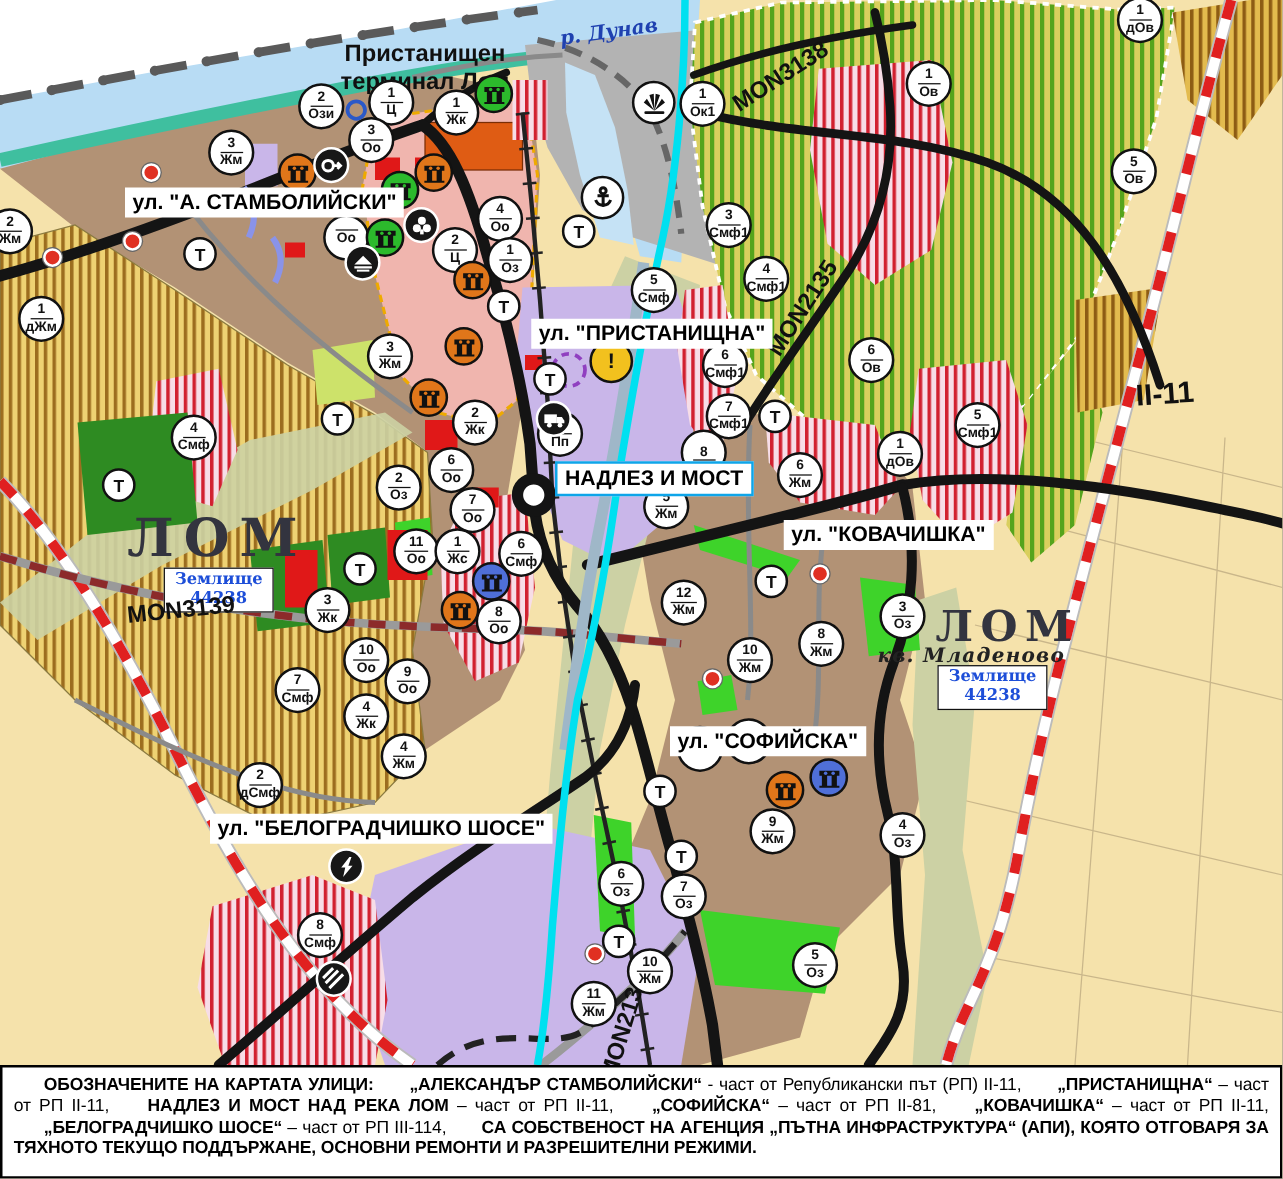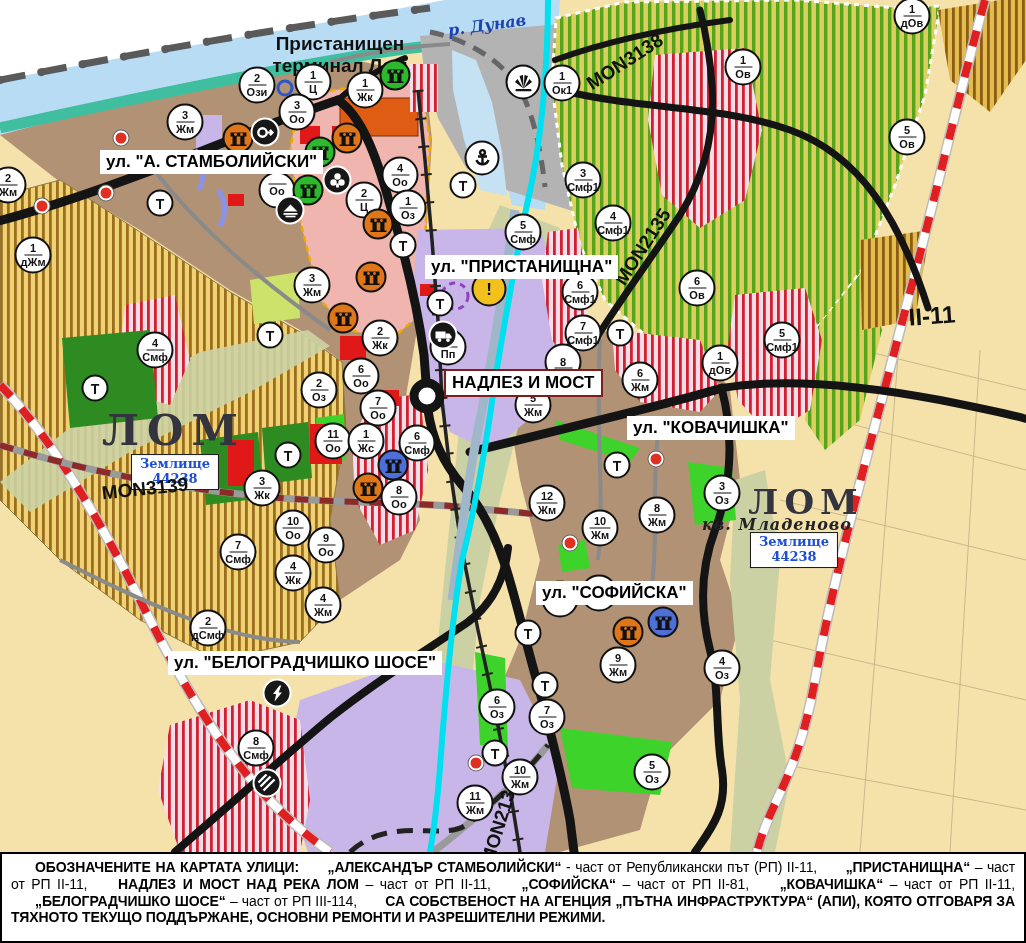--- a/index.html
+++ b/index.html
@@ -19,21 +19,21 @@
       transform:translate(-50%,-50%);box-sizing:border-box;}
   .ib{position:absolute;border-radius:50%;transform:translate(-50%,-50%);display:flex;align-items:center;
       justify-content:center;box-sizing:border-box;border:2px solid #111;}
   .ib svg{display:block;}
   .dot{position:absolute;width:11px;height:11px;border-radius:50%;background:#e03022;border:2.5px solid #fff;
        box-shadow:0 0 0 1px #666;transform:translate(-50%,-50%);}
   .bring{position:absolute;width:11px;height:11px;border-radius:50%;background:transparent;border:3px solid #2b59c8;
        transform:translate(-50%,-50%);}
   .street{position:absolute;background:#fff;color:#000;font-weight:bold;white-space:nowrap;
           padding:2px 6px;transform:translate(0,0);}
-  .street.boxed{border:2px solid #7f1d1d;}
+  .street.boxed{border:2px solid #0ea5e9;}
   .arealbl{position:absolute;white-space:nowrap;transform:translate(-50%,-50%);}
   .lom{font-family:"DejaVu Serif","Liberation Serif",serif;font-weight:bold;color:#33343f;}
   .mlad{font-family:"DejaVu Serif","Liberation Serif",serif;font-style:italic;font-weight:bold;color:#222;}
   .riv{font-family:"DejaVu Serif","Liberation Serif",serif;font-style:italic;font-weight:bold;color:#1f41b0;}
   .term{font-weight:bold;color:#101010;text-align:center;line-height:1.15;}
   .roadlbl{position:absolute;font-weight:bold;color:#111;white-space:nowrap;transform-origin:center;}
   .zbox{position:absolute;background:#fff;border:1.5px solid #111;text-align:center;
         font-family:"DejaVu Serif","Liberation Serif",serif;font-weight:bold;font-size:13px;line-height:1.15;
         padding:2px 8px;transform:translate(-50%,-50%);color:#1d4ed8;}
   #caption{position:absolute;left:0;top:852px;width:1026px;height:91px;background:#fff;border:2px solid #000;
@@ -388,21 +388,21 @@
           <span class="c">Жм</span>
         </div>
         <div class="zb" style="left: 563px; top: 362px;">
           <span class="n">8</span>
           <span class="c"></span>
         </div>
         <div class="zb" style="left: 640px; top: 380px;">
           <span class="n">6</span>
           <span class="c">Жм</span>
         </div>
-        <div class="zb" style="left: 547px; top: 503px;">
+        <div class="zb" style="left: 547px; top: 482px;">
           <span class="n">12</span>
           <span class="c">Жм</span>
         </div>
         <div class="zb" style="left: 600px; top: 528px;">
           <span class="n">10</span>
           <span class="c">Жм</span>
         </div>
         <div class="zb" style="left: 657px; top: 515px;">
           <span class="n">8</span>
           <span class="c">Жм</span>

